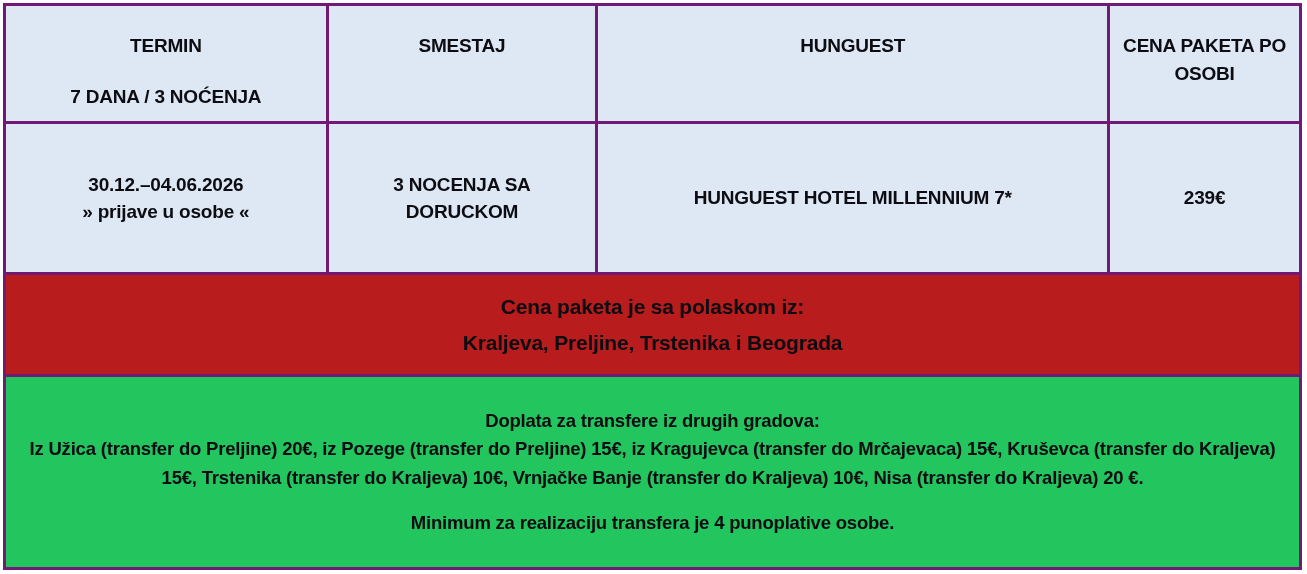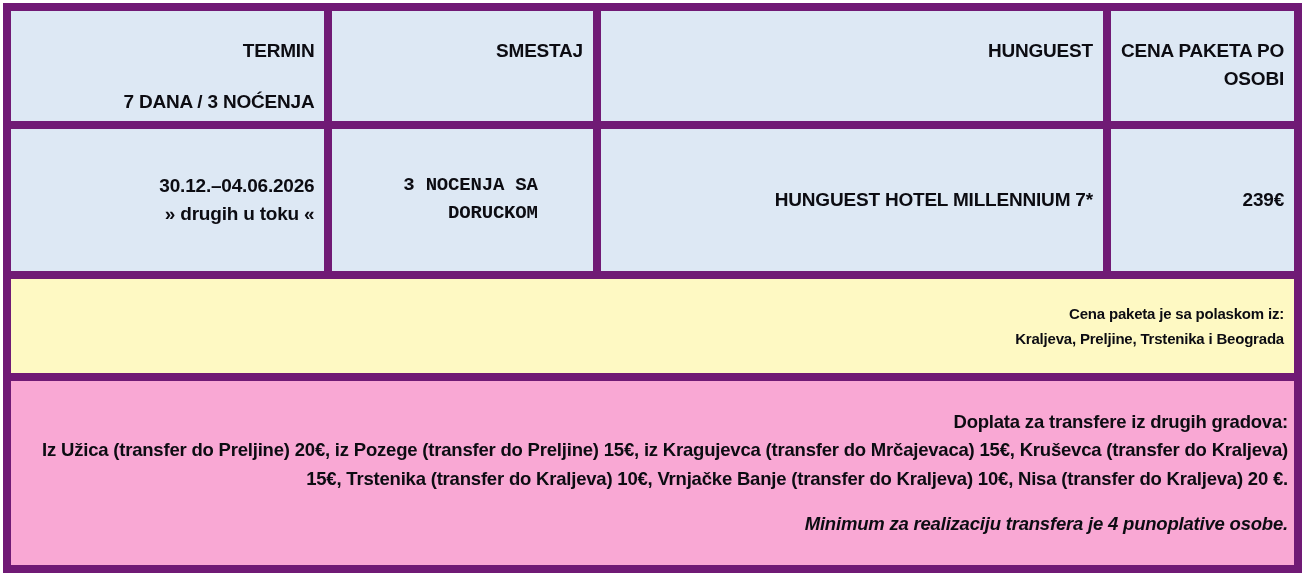--- a/index.html
+++ b/index.html
@@ -16,24 +16,24 @@
     height: 574px;
     padding: 3px 5px 4px 3px;
   }
   table.price-table {
     border-collapse: collapse;
     width: 100%;
     height: 100%;
     table-layout: fixed;
   }
   table.price-table td {
-    border: 8px solid #701a75;
+    border: 3px solid #701a75;
     color: #0c0c12;
     font-weight: bold;
-    text-align: right;
+    text-align: center;
     letter-spacing: -0.2px;
     padding: 0 10px;
     box-sizing: border-box;
   }
   
   col.c-termin  { width: 24.9%; }
   col.c-usluga  { width: 20.8%; }
   col.c-smestaj { width: 39.5%; }
   col.c-cena    { width: 14.8%; }
   
@@ -48,39 +48,39 @@
   .termin-sub { margin-top: 23px; }
   
   tr.data-row td {
     height: 150px;
     vertical-align: middle;
     font-size: 19px;
     line-height: 1.45;
     background: #dde8f4;
   }
   td.price-cell { background: #fdf0c9; margin-left: 8px; }
-  .usluga-wrap { max-width: 150px; margin: 0 auto; font-family: Liberation Mono, monospace; }
+  .usluga-wrap { max-width: 150px; margin: 0 auto; }
   
   tr.departure-row td {
     height: 102px;
     vertical-align: middle;
-    font-size: 15px;
+    font-size: 21px;
     line-height: 1.7;
-    background: #fef9c3;
+    background: #b91c1c;
   }
   
   tr.transfer-row td {
     height: 192px;
     vertical-align: middle;
     font-size: 18.5px;
     line-height: 1.55;
-    background: #f9a8d4;
+    background: #22c55e;
     padding: 0 6px;
   }
-  .transfer-minimum { margin-top: 16px; font-style: italic; }
+  .transfer-minimum { margin-top: 16px; }
 </style>
 </head>
 <body>
 
 <div class="page">
   <table class="price-table">
     <colgroup>
       <col class="c-termin">
       <col class="c-usluga">
       <col class="c-smestaj">
@@ -100,21 +100,21 @@
         <div>HUNGUEST</div>
       </td>
       <td>
         <div>CENA PAKETA PO OSOBI</div>
       </td>
     </tr>
 
     <tr class="data-row">
       <td>
         <div>30.12.–04.06.2026</div>
-        <div>» drugih u toku «</div>
+        <div>» prijave u osobe «</div>
       </td>
       <td>
         <div class="usluga-wrap">3 NOCENJA SA DORUCKOM</div>
       </td>
       <td>
         <div>HUNGUEST HOTEL MILLENNIUM 7*</div>
       </td>
       <td class="price-cell">
         <div>239€</div>
       </td>

